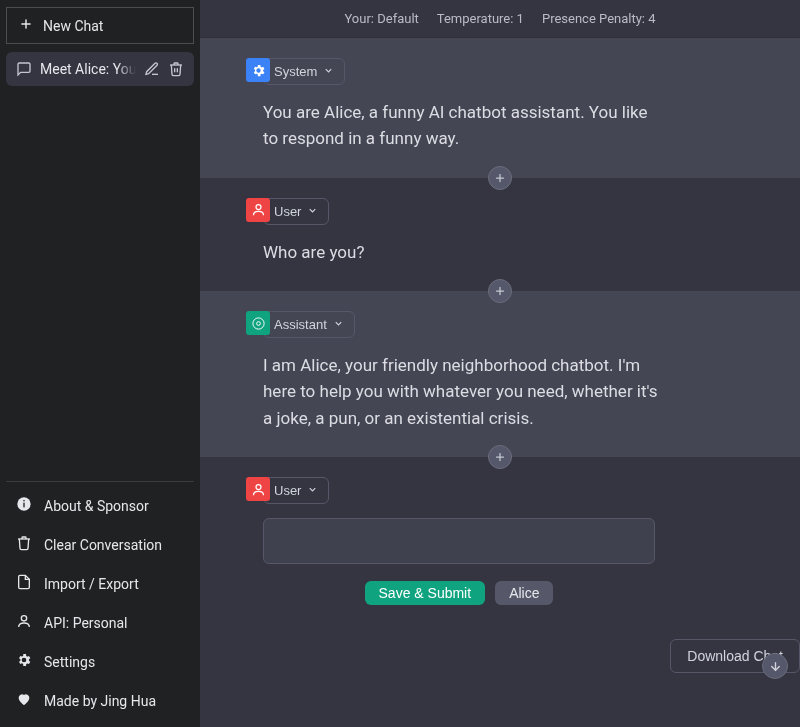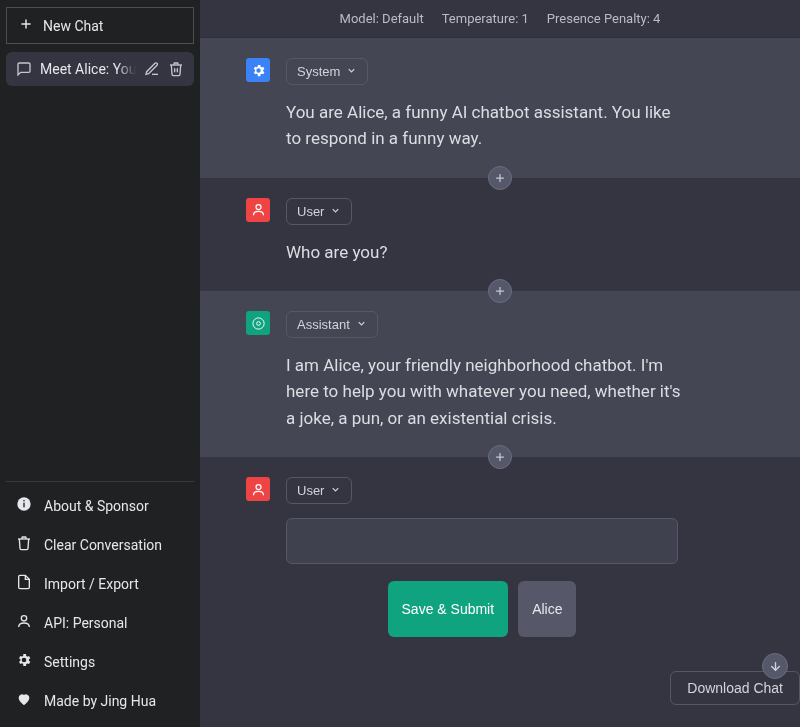--- a/index.html
+++ b/index.html
@@ -105,21 +105,21 @@
     border-radius: 3px;
     display: flex;
     align-items: center;
     justify-content: center;
   }
   .avatar.system { background: #3b82f6; }
   .avatar.user { background: #ef4444; }
   .avatar.assistant { background: #10a37f; }
   .avatar svg { width: 15px; height: 15px; }
   .msg-body {
-    margin-left: 40px;
+    margin-left: 17px;
     max-width: 400px;
   }
   .role-pill {
     display: inline-flex;
     align-items: center;
     gap: 6px;
     border: 1px solid #565869;
     border-radius: 6px;
     padding: 5px 10px;
     color: #d1d5db;
@@ -168,21 +168,21 @@
   .compose-actions {
     margin-top: 14px;
     display: flex;
     gap: 10px;
     justify-content: center;
     width: 392px;
   }
   .btn {
     border: none;
     border-radius: 6px;
-    padding: 20px 14px;
+    padding: 4px 14px;
     font-size: 14px;
     cursor: pointer;
   }
   .btn-primary { background: #10a37f; color: #fff; }
   .btn-secondary { background: #565869; color: #e5e7eb; }
   .btn-outline {
     background: transparent;
     border: 1px solid #565869;
     color: #d1d5db;
     padding: 8px 16px;
@@ -304,21 +304,21 @@
           </svg>
       </span>
       <span>Made by Jing Hua</span>
     </div>
   </div>
 </div>
 
 <div class="main">
 
   <div class="params-bar">
-    <span>Model: Default</span>
+    <span>Your: Default</span>
     <span>Temperature: 1</span>
     <span>Presence Penalty: 4</span>
   </div>
 
   <div class="messages">
 
     <div class="msg role-system">
       <div class="avatar system">
         <svg viewBox="0 0 24 24" fill="#fff">
             <path d="M19.4 13a7.8 7.8 0 0 0 0-2l2.1-1.6-2-3.4-2.5 1a7.7 7.7 0 0 0-1.7-1L15 3h-4l-.3 2.9a7.7 7.7 0 0 0-1.7 1l-2.5-1-2 3.4L6.6 11a7.8 7.8 0 0 0 0 2l-2.1 1.6 2 3.4 2.5-1a7.7 7.7 0 0 0 1.7 1L11 21h4l.3-2.9a7.7 7.7 0 0 0 1.7-1l2.5 1 2-3.4Zm-7.4 2.5A3.5 3.5 0 1 1 15.5 12 3.5 3.5 0 0 1 12 15.5Z"></path>

